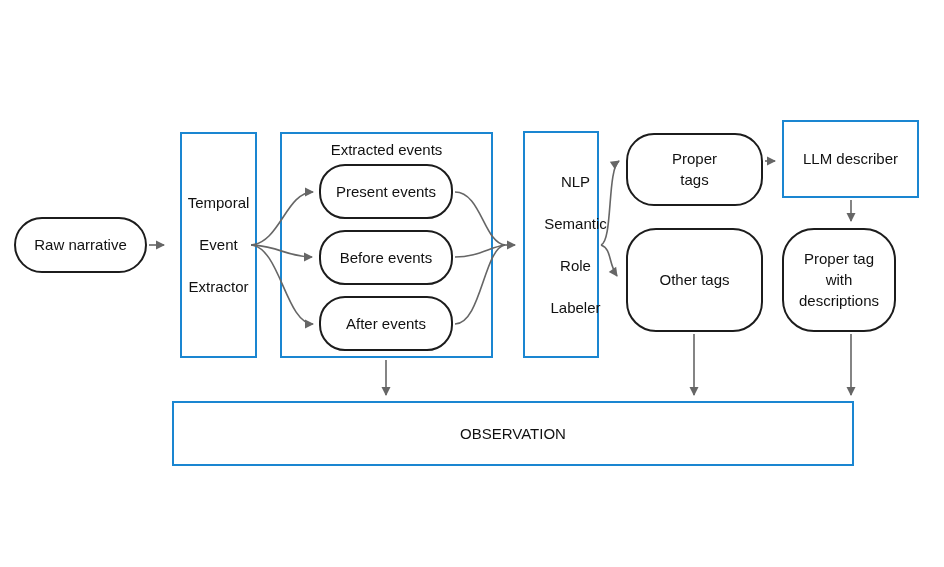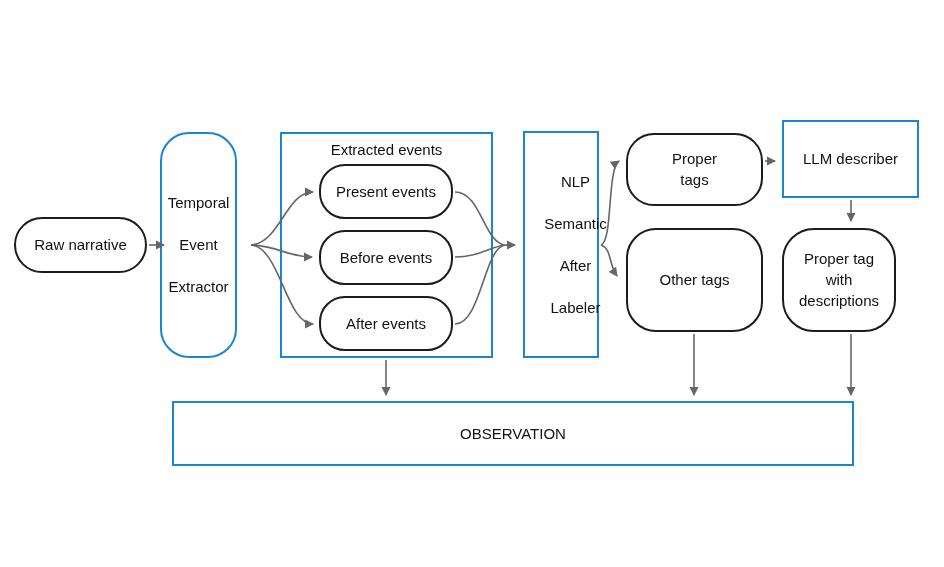--- a/index.html
+++ b/index.html
@@ -19,21 +19,21 @@
     position:absolute;background:#fff;box-sizing:border-box;
     display:flex;align-items:center;justify-content:center;text-align:center;
     line-height:18px;
   }
   .black{border:2px solid var(--ink);}
   .blue{border:2px solid var(--blue);}
   .stack{flex-direction:column;gap:24px;}
   .stack-tight{flex-direction:column;gap:3px;}
   
   .n-raw{left:14px;top:217px;width:133px;height:56px;border-radius:28px;}
-  .n-tee{left:160px;top:132px;width:77px;height:226px;border-radius:29px;}
+  .n-tee{left:180px;top:132px;width:77px;height:226px;}
   .n-extracted{left:280px;top:132px;width:213px;height:226px;display:block;}
   .group-title{position:absolute;top:7px;left:0;width:100%;text-align:center;}
   .n-inner{left:37px;width:134px;height:55px;border-radius:26px;}
   .n-present{top:30px;}
   .n-before{top:96px;}
   .n-after{top:162px;}
   .n-nlp{left:523px;top:131px;width:76px;height:227px;padding-left:29px;}
   .n-propertags{left:626px;top:133px;width:137px;height:73px;border-radius:28px;}
   .n-othertags{left:626px;top:228px;width:137px;height:104px;border-radius:30px;}
   .n-llm{left:782px;top:120px;width:137px;height:78px;}
@@ -68,21 +68,21 @@
       <span>Before events</span>
     </div>
     <div class="node black n-inner n-after">
       <span>After events</span>
     </div>
   </div>
 
   <div class="node blue stack n-nlp">
     <span>NLP</span>
     <span>Semantic</span>
-    <span>After</span>
+    <span>Role</span>
     <span>Labeler</span>
   </div>
 
   <div class="node black stack-tight n-propertags">
     <span>Proper</span>
     <span>tags</span>
   </div>
 
   <div class="node black n-othertags">
     <span>Other tags</span>

